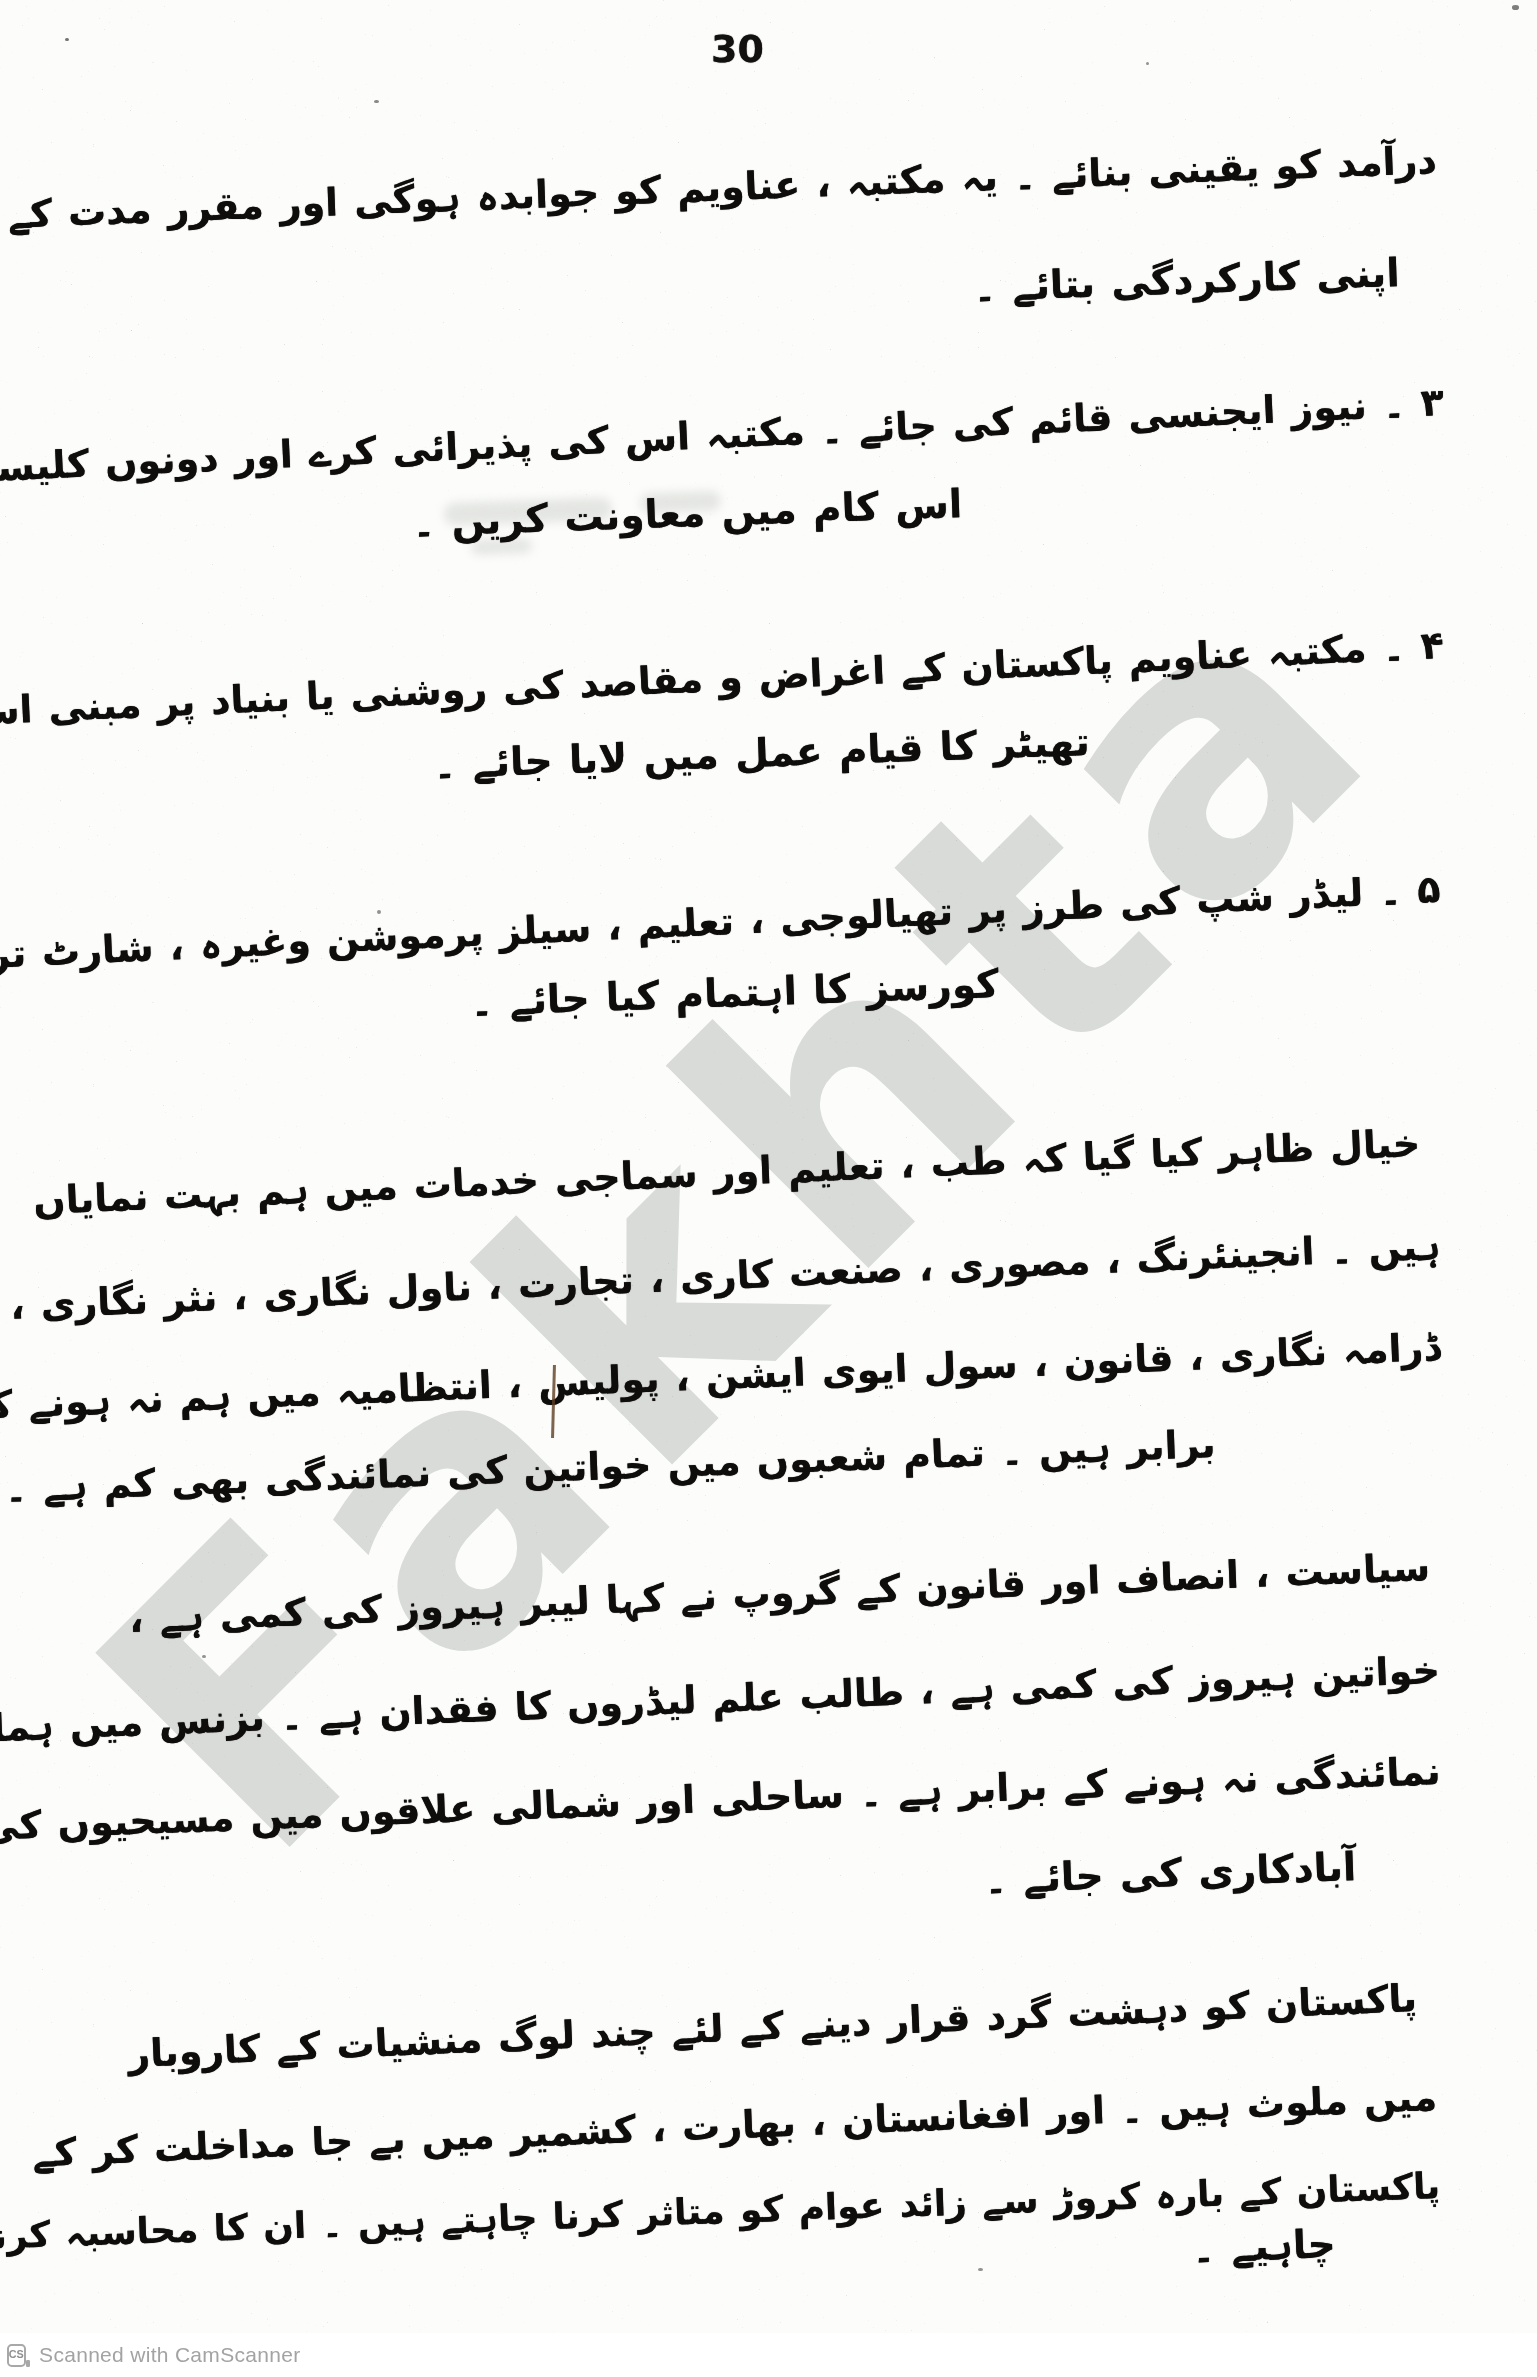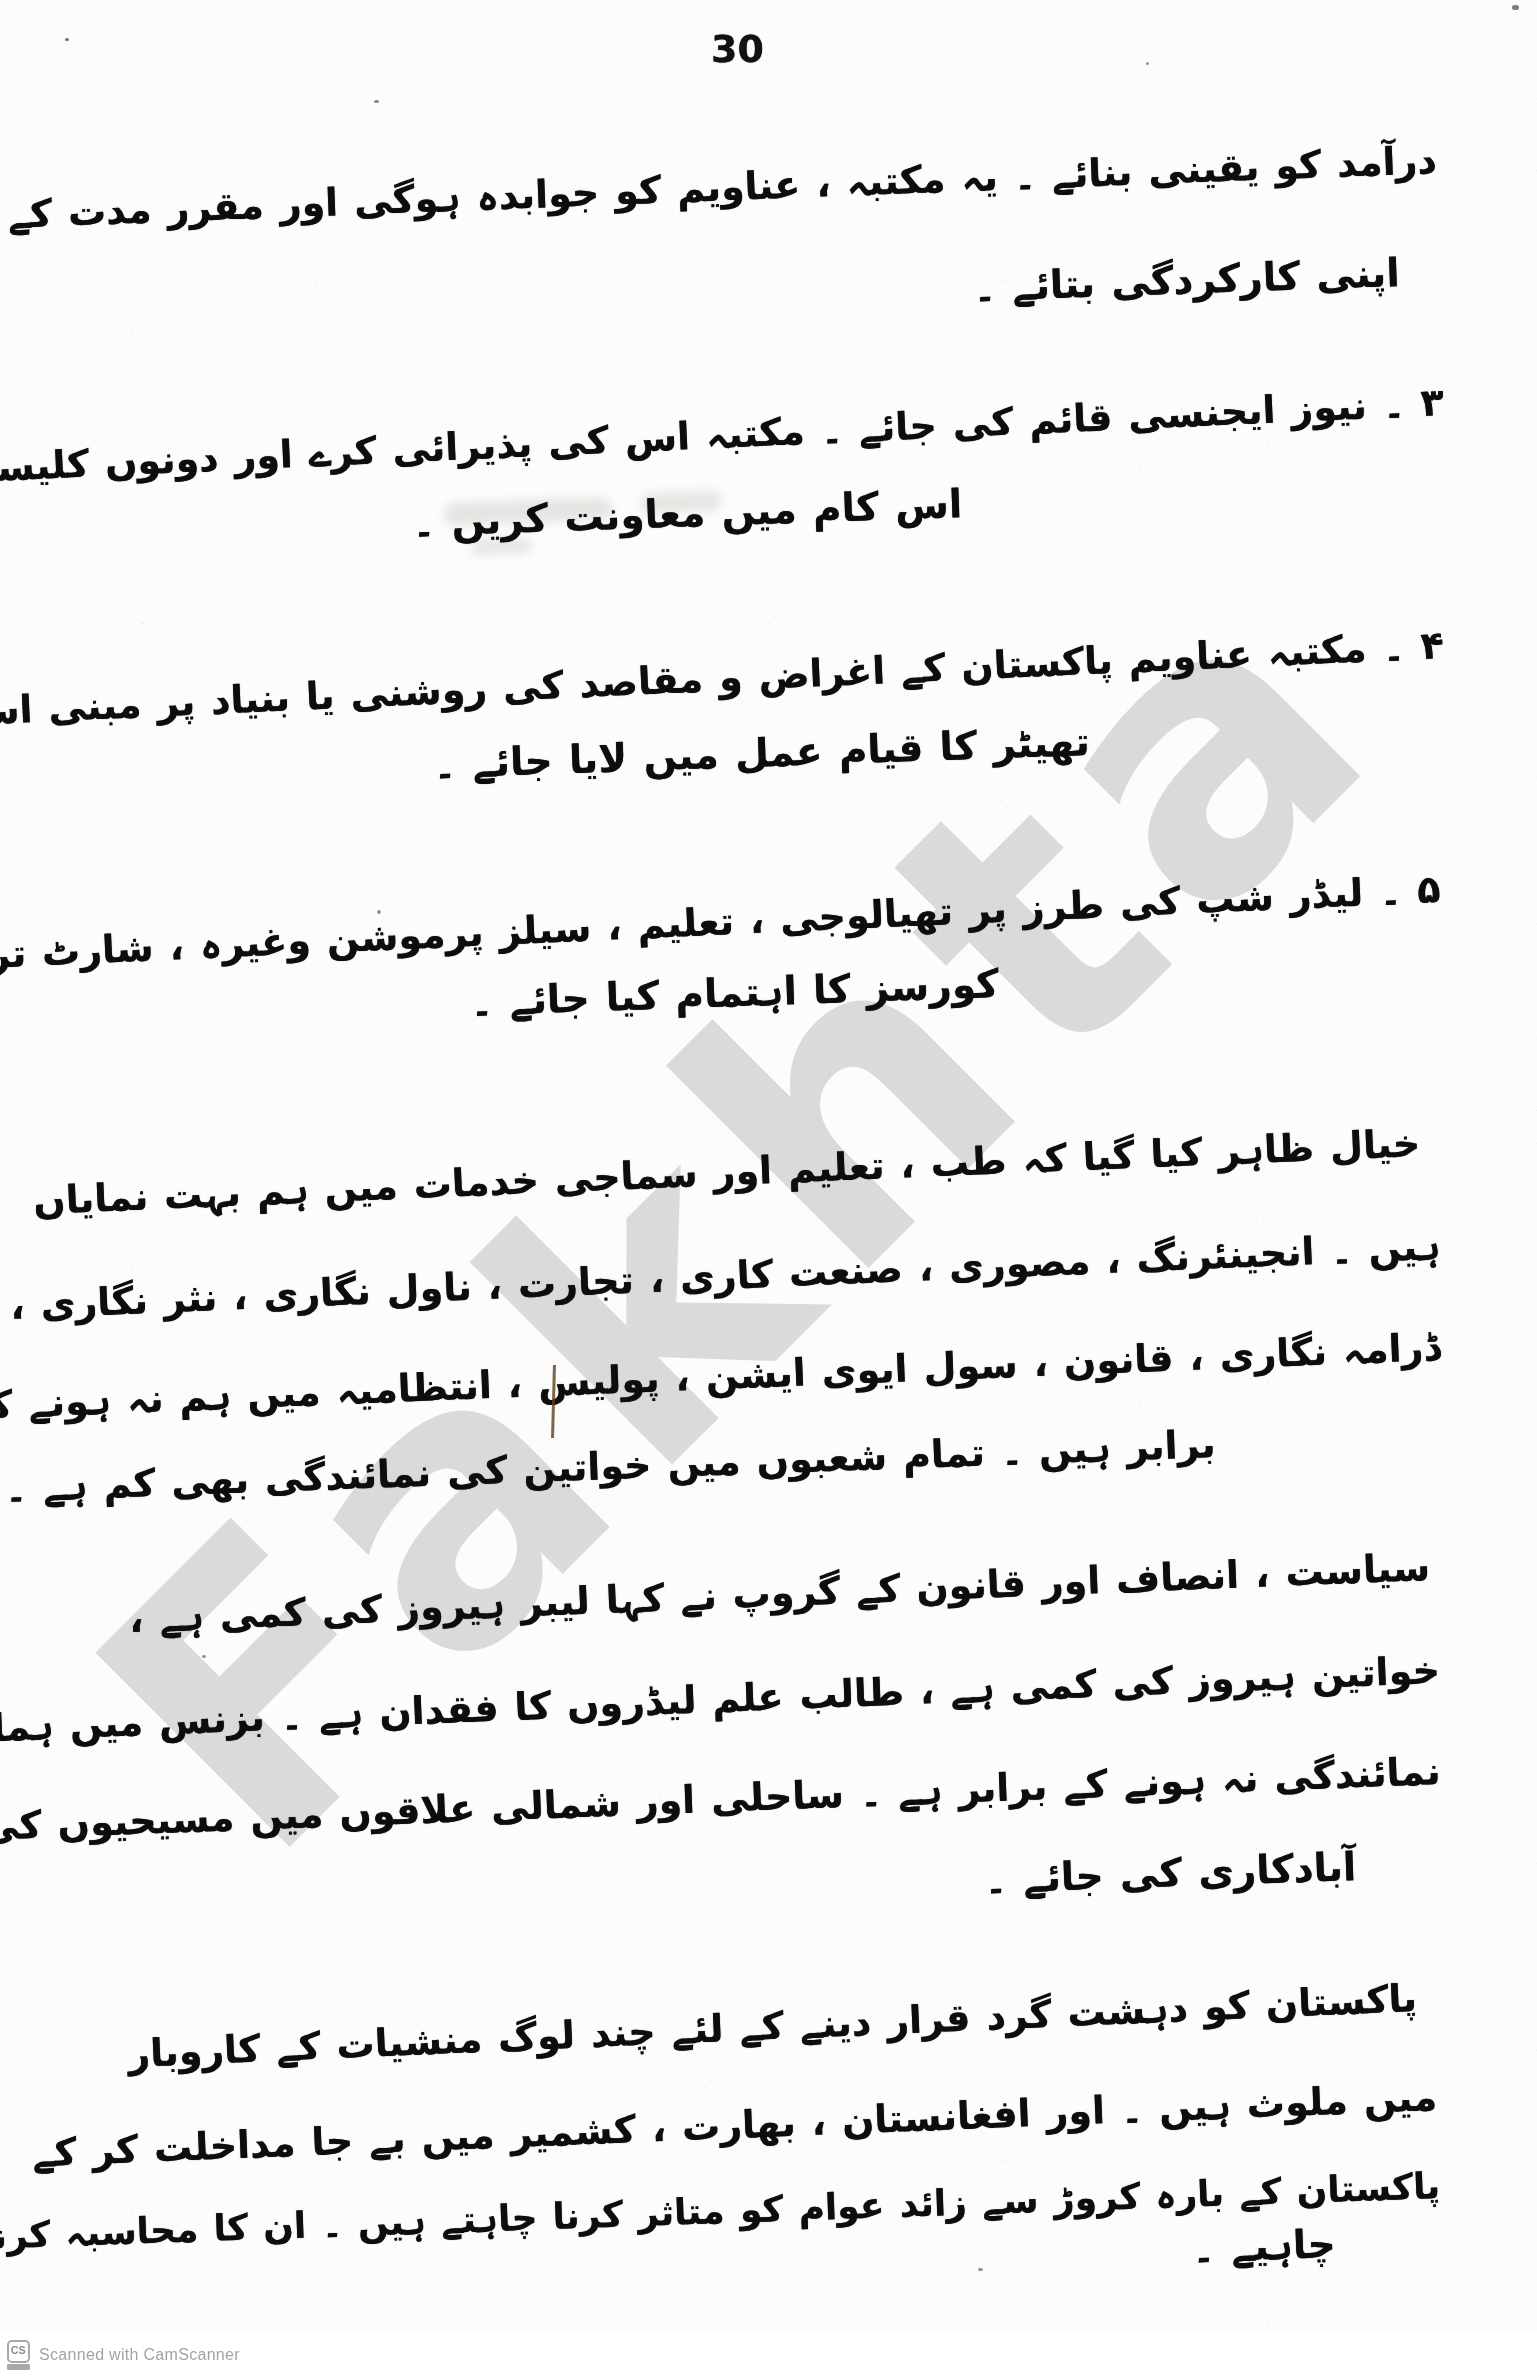--- a/index.html
+++ b/index.html
@@ -113,21 +113,21 @@
     height: 44px;
     background: #ffffff;
     z-index: 6;
     display: flex;
     align-items: center;
   }
   .cs-logo {
     margin-left: 6.7px;
     width: 23px;
     display: flex;
-    flex-direction: column;
+    flex-direction: row;
     align-items: flex-end;
     border-radius: 11px;
   }
   .cs-box {
     box-sizing: border-box;
     width: 23px;
     height: 23px;
     border: 2.7px solid #a8a8a8;
     border-radius: 4.7px;
     background: #ffffff;
@@ -142,21 +142,21 @@
     margin-top: 1.3px;
     width: 23px;
     height: 6.7px;
     background: #a8a8a8;
     border-radius: 1.3px;
   }
   .footer-text {
     margin-left: 9.4px;
     color: #a3a3a3;
     font-family: "Liberation Sans", sans-serif;
-    font-size: 16px;
+    font-size: 21px;
     letter-spacing: 0.3px;
   }
 </style>
 </head>
 <body>
 
 <div id="screen">
 
   <div class="watermark">Fakhta</div>
 

